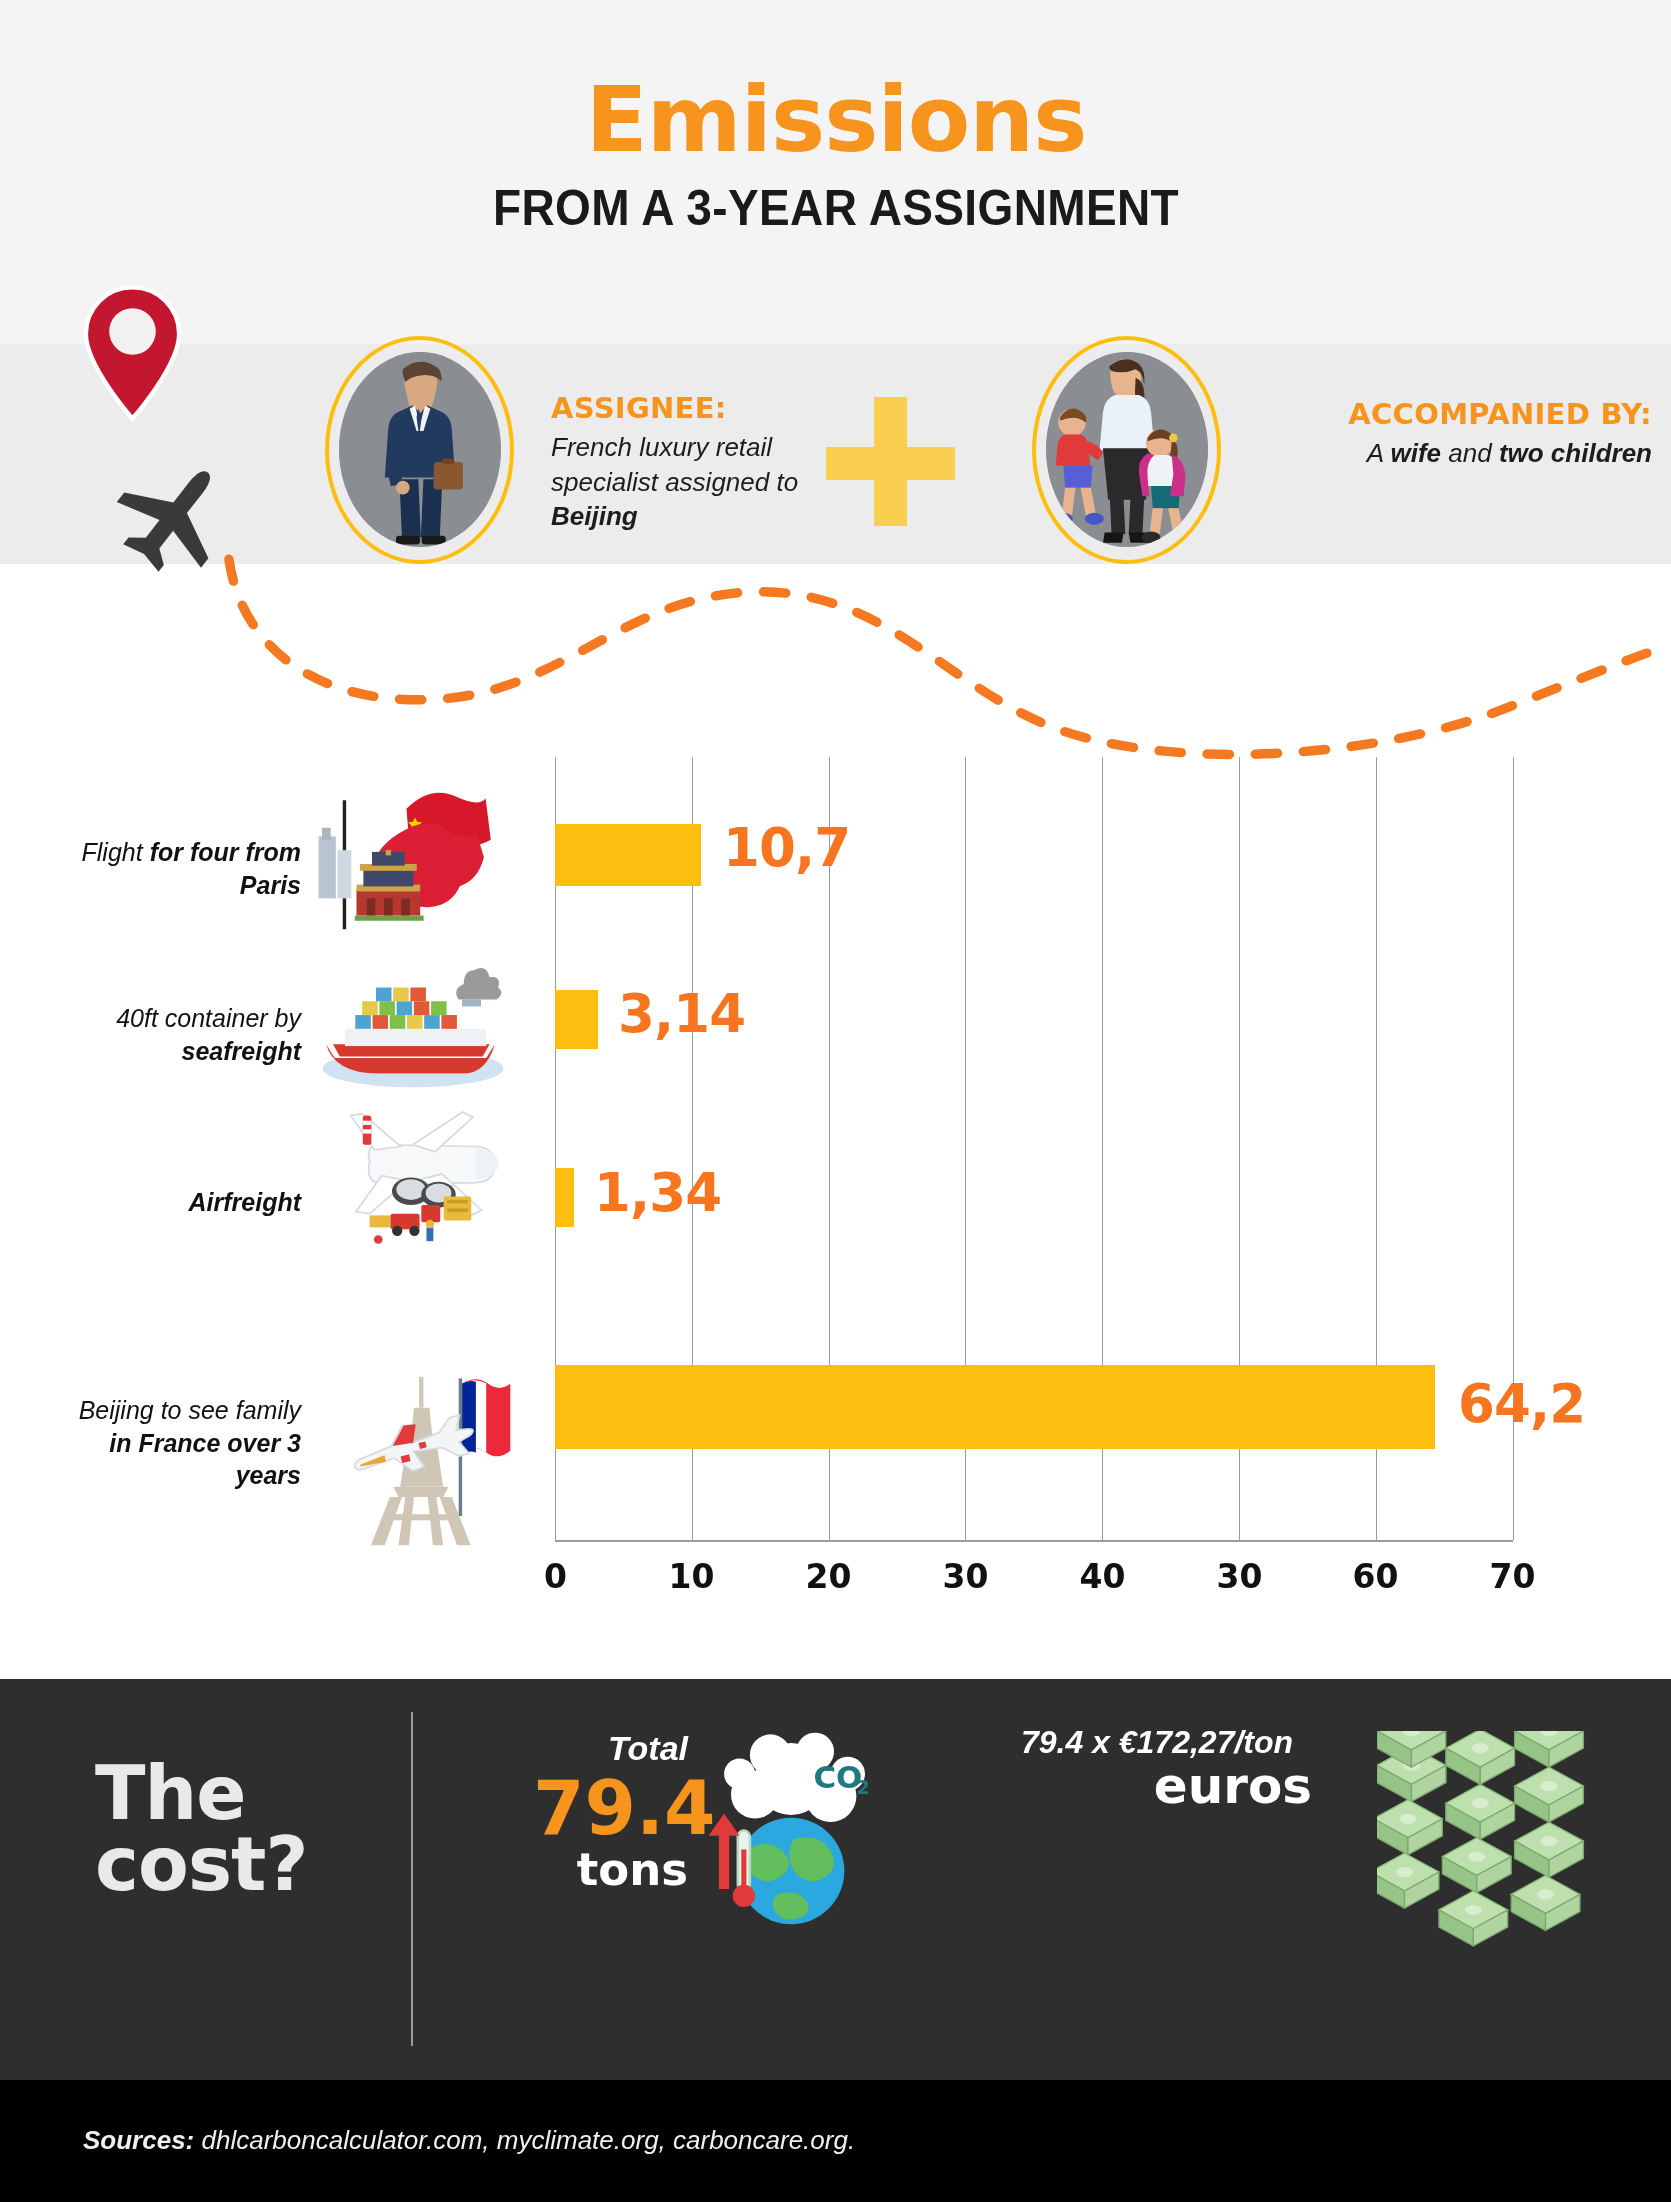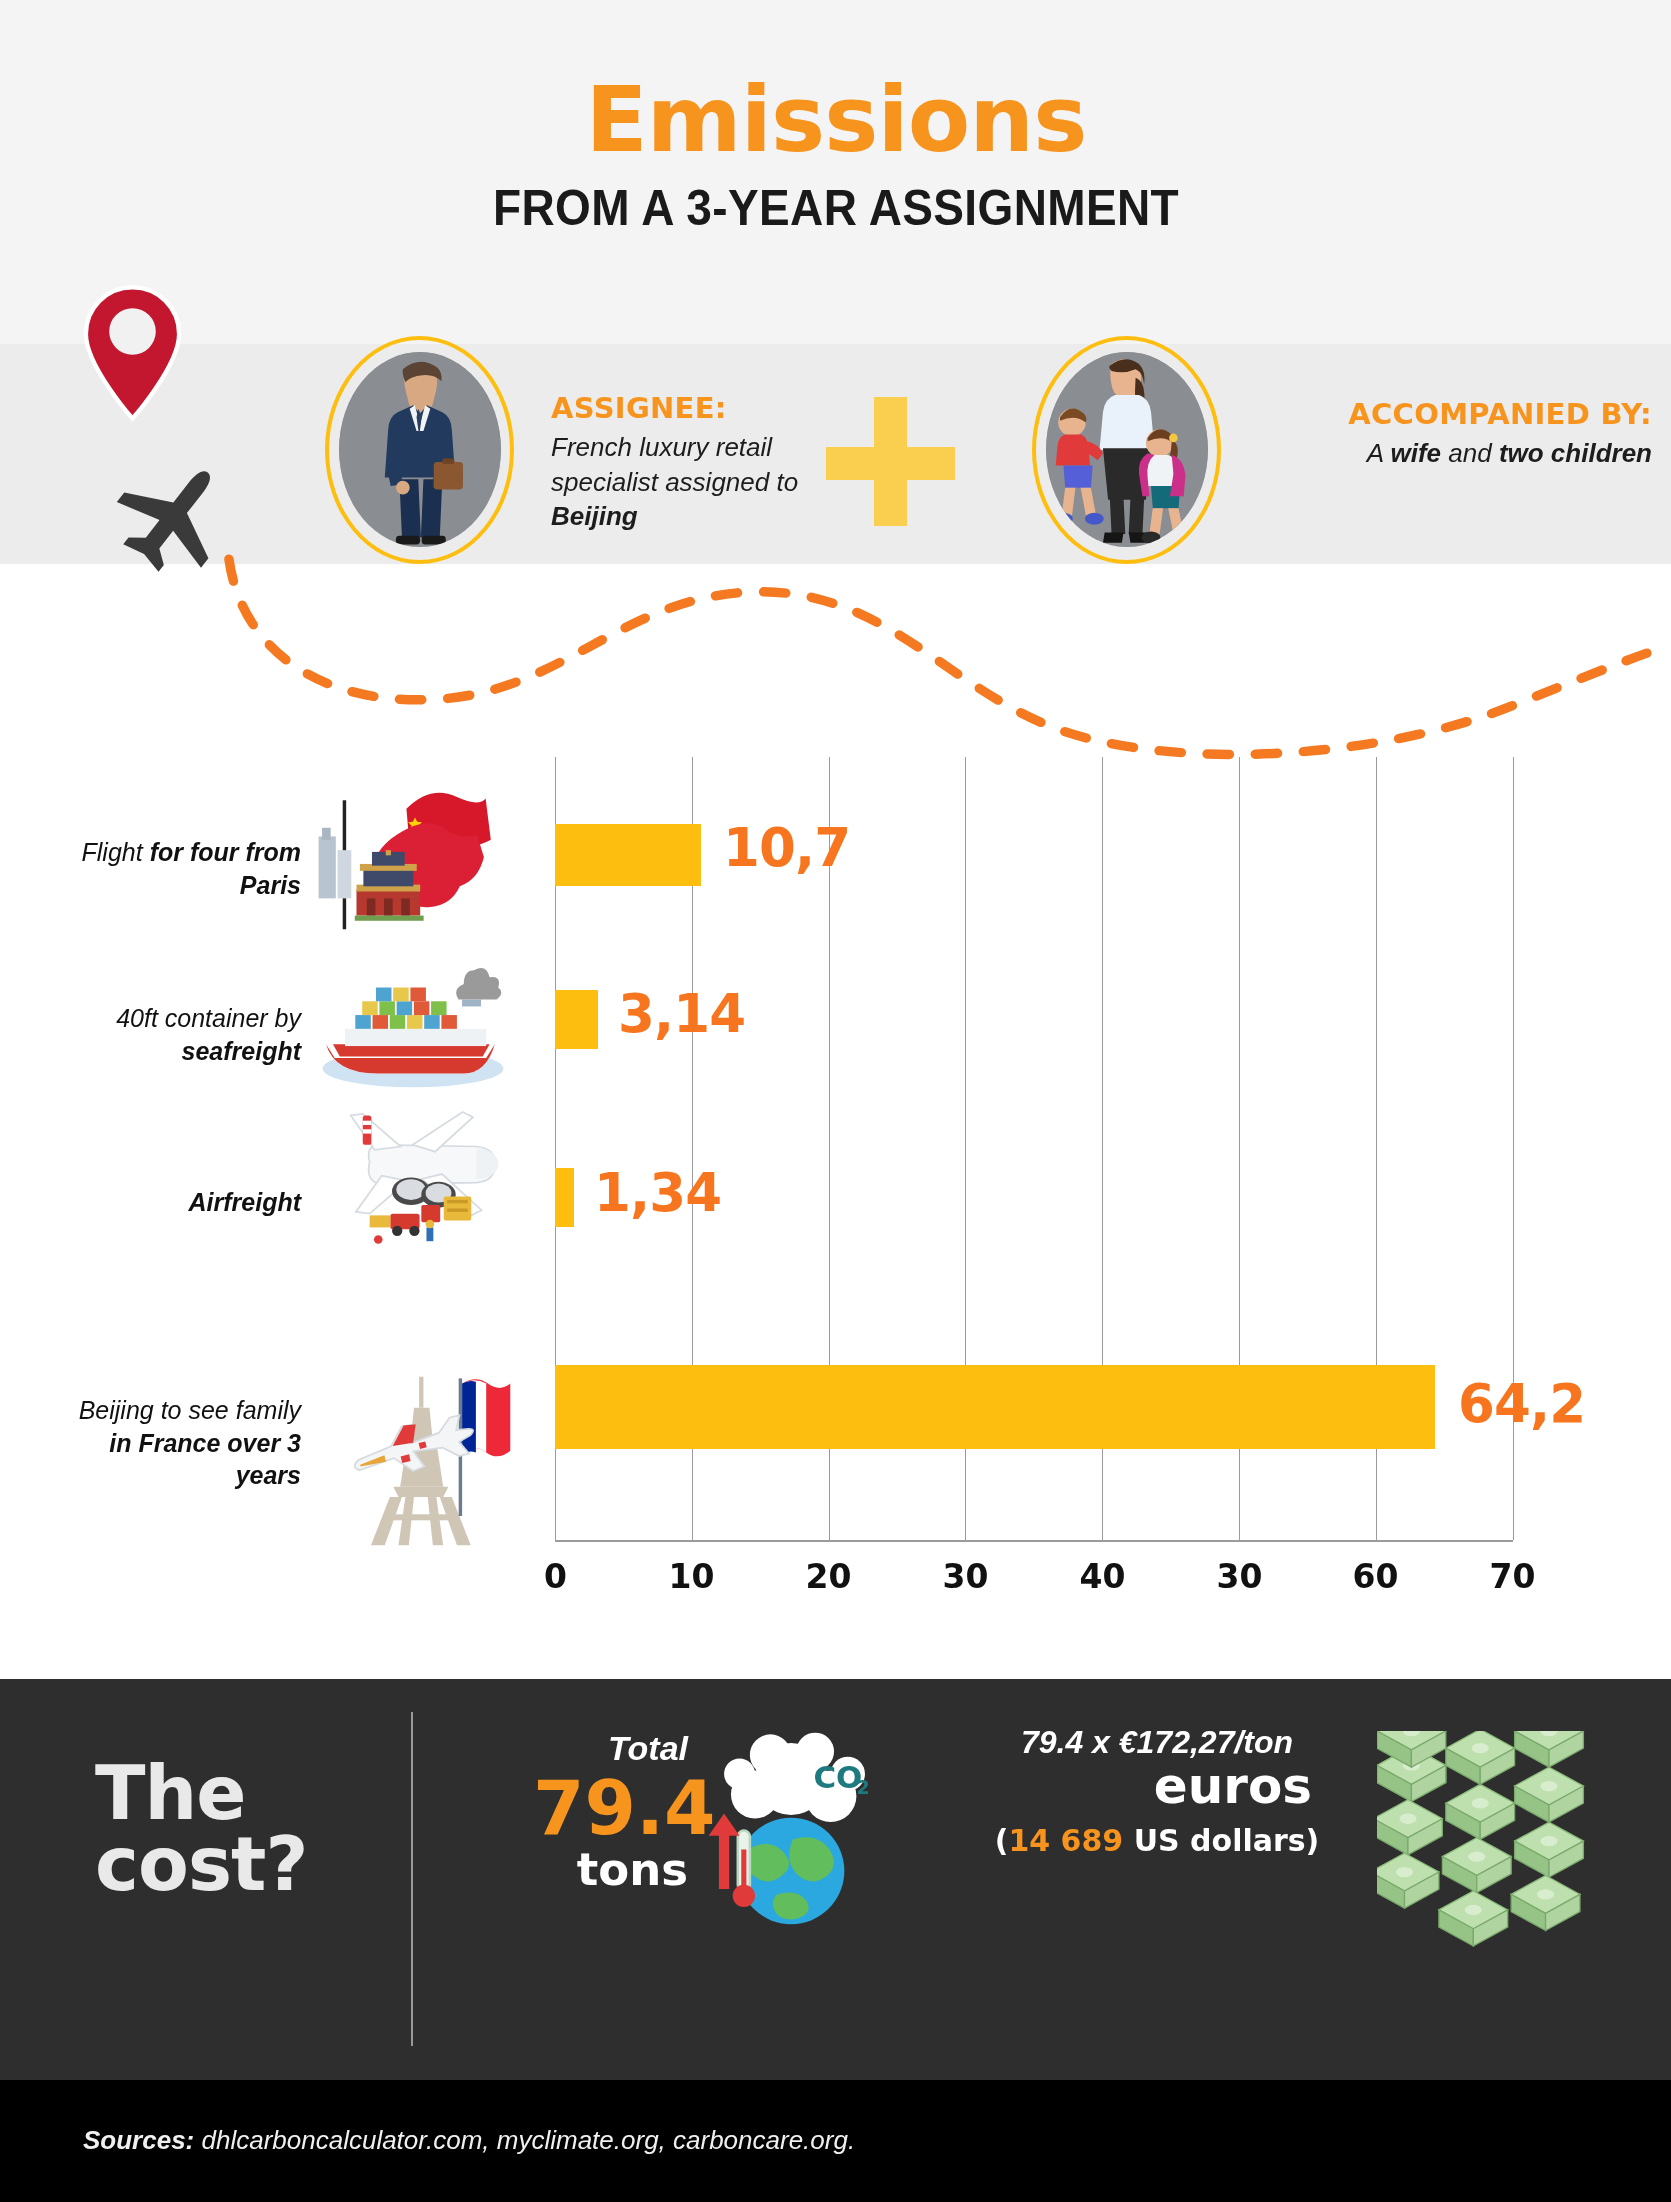--- a/index.html
+++ b/index.html
@@ -485,21 +485,20 @@
           <rect x="62" y="140" width="6" height="48" fill="#e03a3a"></rect>
           <circle cx="65" cy="194" r="13" fill="#e03a3a"></circle>
           <path d="M36 186 l0 -62 l-12 0 l18 -26 l18 26 l-12 0 l0 62 z" fill="#e03a3a"></path>
         </g>
       </svg>
     </div>
 
     <div class="euro-block">
       <div class="euro-formula">79.4 x €172,27/ton</div>
       <div class="euro-unit">euros</div>
-      <div class="euro-usd"><span>(</span><span class="amt">14 689</span><span> US dollars</span><span>)</span></div>
     </div>
 
     <div class="money-icon">
       <svg width="258" height="258" viewBox="0 0 300 300">
         <g>
 
           <g id="stk">
             <path d="M0 40 l40 -22 l40 22 l-40 22 z" fill="#bedfae" stroke="#8bbd7a" stroke-width="1.5"></path>
             <path d="M0 40 l0 20 l40 22 l0 -20 z" fill="#96c487" stroke="#7aa96c" stroke-width="1.5"></path>
             <path d="M80 40 l0 20 l-40 22 l0 -20 z" fill="#b0d4a0" stroke="#7aa96c" stroke-width="1.5"></path>

